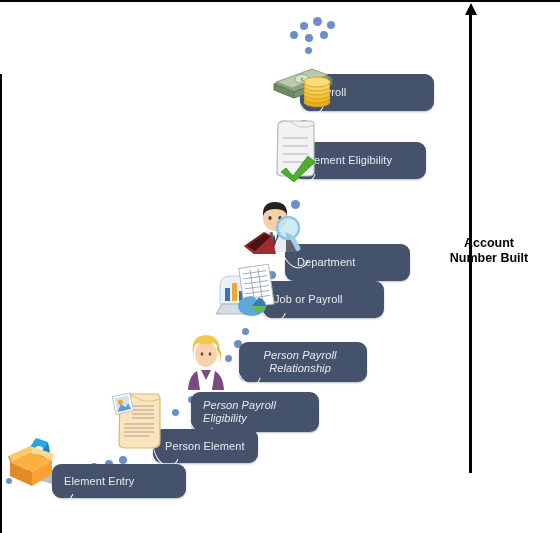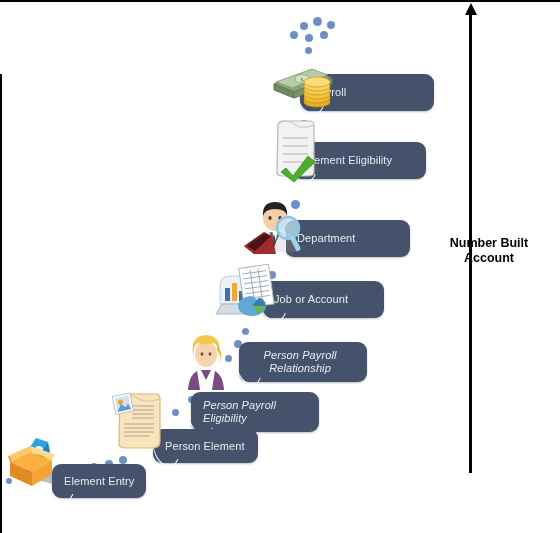--- a/index.html
+++ b/index.html
@@ -147,21 +147,21 @@
       <path d="M8 6 Q16 0 24 6 Q32 12 44 7" fill="none" stroke="#c9c9c9" stroke-width="1"></path>
       <line x1="13" y1="20" x2="38" y2="20" stroke="#c4c4c4" stroke-width="1.4"></line>
       <line x1="13" y1="28" x2="38" y2="28" stroke="#c4c4c4" stroke-width="1.4"></line>
       <line x1="13" y1="36" x2="38" y2="36" stroke="#c4c4c4" stroke-width="1.4"></line>
       <line x1="13" y1="44" x2="38" y2="44" stroke="#c4c4c4" stroke-width="1.4"></line>
       <path d="M16 50 L23 58 L38 38 L45 44 L24 64 L11 54 Z" fill="#4caf2e" stroke="#3b8a23" stroke-width=".8"></path>
     </svg>
   </div>
 
   <div class="step">
-    <div class="pill" style="left:285px;top:220px;width:125px;height:37px;">
+    <div class="pill" style="left:285px;top:244px;width:125px;height:37px;">
       <span class="ptext">Department</span>
     </div>
     <div class="arc" style="left:281px;top:226px;width:26px;height:41px;transform:rotate(-18deg);"></div>
     <svg class="icon" style="left:242px;top:196px;" width="66" height="62" viewBox="0 0 66 62">
       <path d="M14 56 Q16 38 30 36 L44 36 Q56 40 56 56 Z" fill="#5b6470"></path>
       <path d="M26 34 L33 48 L40 34 L44 36 L44 56 L22 56 L22 36 Z" fill="#e9ecef"></path>
       <path d="M30 34 L33 48 L36 34 Z" fill="#ffffff"></path>
       <path d="M32 38 L34 46 L32 52 L30 46 Z" fill="#3a4350"></path>
       <ellipse cx="33" cy="22" rx="12" ry="13" fill="#f5cfa6"></ellipse>
       <path d="M21 20 Q20 6 33 6 Q46 6 45 20 Q44 13 33 13 Q23 13 21 20 Z" fill="#232323"></path>
@@ -170,21 +170,21 @@
       <path d="M2 50 L22 36 L30 40 L12 58 Z" fill="#7c1f22"></path>
       <path d="M2 50 L12 58 L34 58 L30 40 Z" fill="#a02a2e"></path>
       <path d="M5 50 L23 38 L28 41 L13 55 Z" fill="#4a1214"></path>
       <circle cx="46" cy="32" r="11" fill="#bfe4f5" fill-opacity=".75" stroke="#8cc6e6" stroke-width="2.5"></circle>
       <rect x="50" y="40" width="5" height="16" rx="2.4" transform="rotate(-28 52 46)" fill="#9fd2ea"></rect>
     </svg>
   </div>
 
   <div class="step">
     <div class="pill" style="left:262px;top:281px;width:122px;height:37px;">
-      <span class="ptext">Job or Account</span>
+      <span class="ptext">Job or Payroll</span>
     </div>
     <div class="arc" style="left:258px;top:279px;width:26px;height:41px;transform:rotate(-18deg);"></div>
     <svg class="icon" style="left:212px;top:262px;" width="70" height="60" viewBox="0 0 70 60">
       <path d="M8 24 Q8 14 18 14 L34 14 Q44 14 44 24 L44 42 L8 42 Z" fill="#e9f2f8" stroke="#b9cedd" stroke-width="1"></path>
       <rect x="13" y="26" width="5" height="13" fill="#3f6fb5"></rect>
       <rect x="20" y="21" width="5" height="18" fill="#f0a830"></rect>
       <rect x="27" y="29" width="5" height="10" fill="#3f6fb5"></rect>
       <rect x="34" y="24" width="5" height="15" fill="#7fb5e0"></rect>
       <g transform="rotate(-8 46 28)">
         <rect x="30" y="4" width="30" height="40" fill="#ffffff" stroke="#b5b5b5" stroke-width="1"></rect>
@@ -255,21 +255,21 @@
       <g transform="rotate(-12 16 14)">
         <rect x="4" y="4" width="18" height="18" fill="#ffffff" stroke="#c0c0c0" stroke-width="1"></rect>
         <rect x="6" y="6" width="14" height="14" fill="#cfe3f2"></rect>
         <circle cx="11" cy="11" r="2.6" fill="#f0a830"></circle>
         <path d="M6 20 L11 13 L15 17 L18 14 L20 20 Z" fill="#5b9bd5"></path>
       </g>
     </svg>
   </div>
 
   <div class="step">
-    <div class="pill" style="left:52px;top:464px;width:94px;height:34px;">
+    <div class="pill" style="left:52px;top:464px;width:134px;height:34px;">
       <span class="ptext">Element Entry</span>
     </div>
     <div class="arc" style="left:48px;top:462px;width:24px;height:38px;transform:rotate(-16deg);"></div>
     <svg class="icon" style="left:6px;top:428px;" width="62" height="62" viewBox="0 0 62 62">
       <path d="M6 40 L20 32 L20 52 L6 48 Z" fill="#3b4a5c" opacity=".35" transform="translate(26,4)"></path>
       <g transform="translate(22,8)">
         <path d="M0 14 L8 2 L20 6 L11 19 Z" fill="#2aa5e0"></path>
         <path d="M11 19 L20 6 L22 16 L13 28 Z" fill="#1b86c2"></path>
         <circle cx="11" cy="14" r="4" fill="#ffffff" opacity=".9"></circle>
       </g>
@@ -282,18 +282,18 @@
       <path d="M2 28 L24 18 L26 24 L4 34 Z" fill="#ffc96b"></path>
       <path d="M24 18 L48 26 L46 32 L26 24 Z" fill="#ffd98c"></path>
       <path d="M4 34 L2 28 L4 28 L6 34 Z" fill="#e8a144"></path>
     </svg>
   </div>
 
   <div>
     <div class="axis-head" style="left:465px;top:3px;"></div>
     <div class="axis-line" style="left:469px;top:14px;height:459px;"></div>
     <div class="axis-label" style="left:424px;top:236px;">
+      <div>Account</div>
       <div>Number Built</div>
-      <div>Account</div>
     </div>
   </div>
 
 </div>
 
 </body></html>

